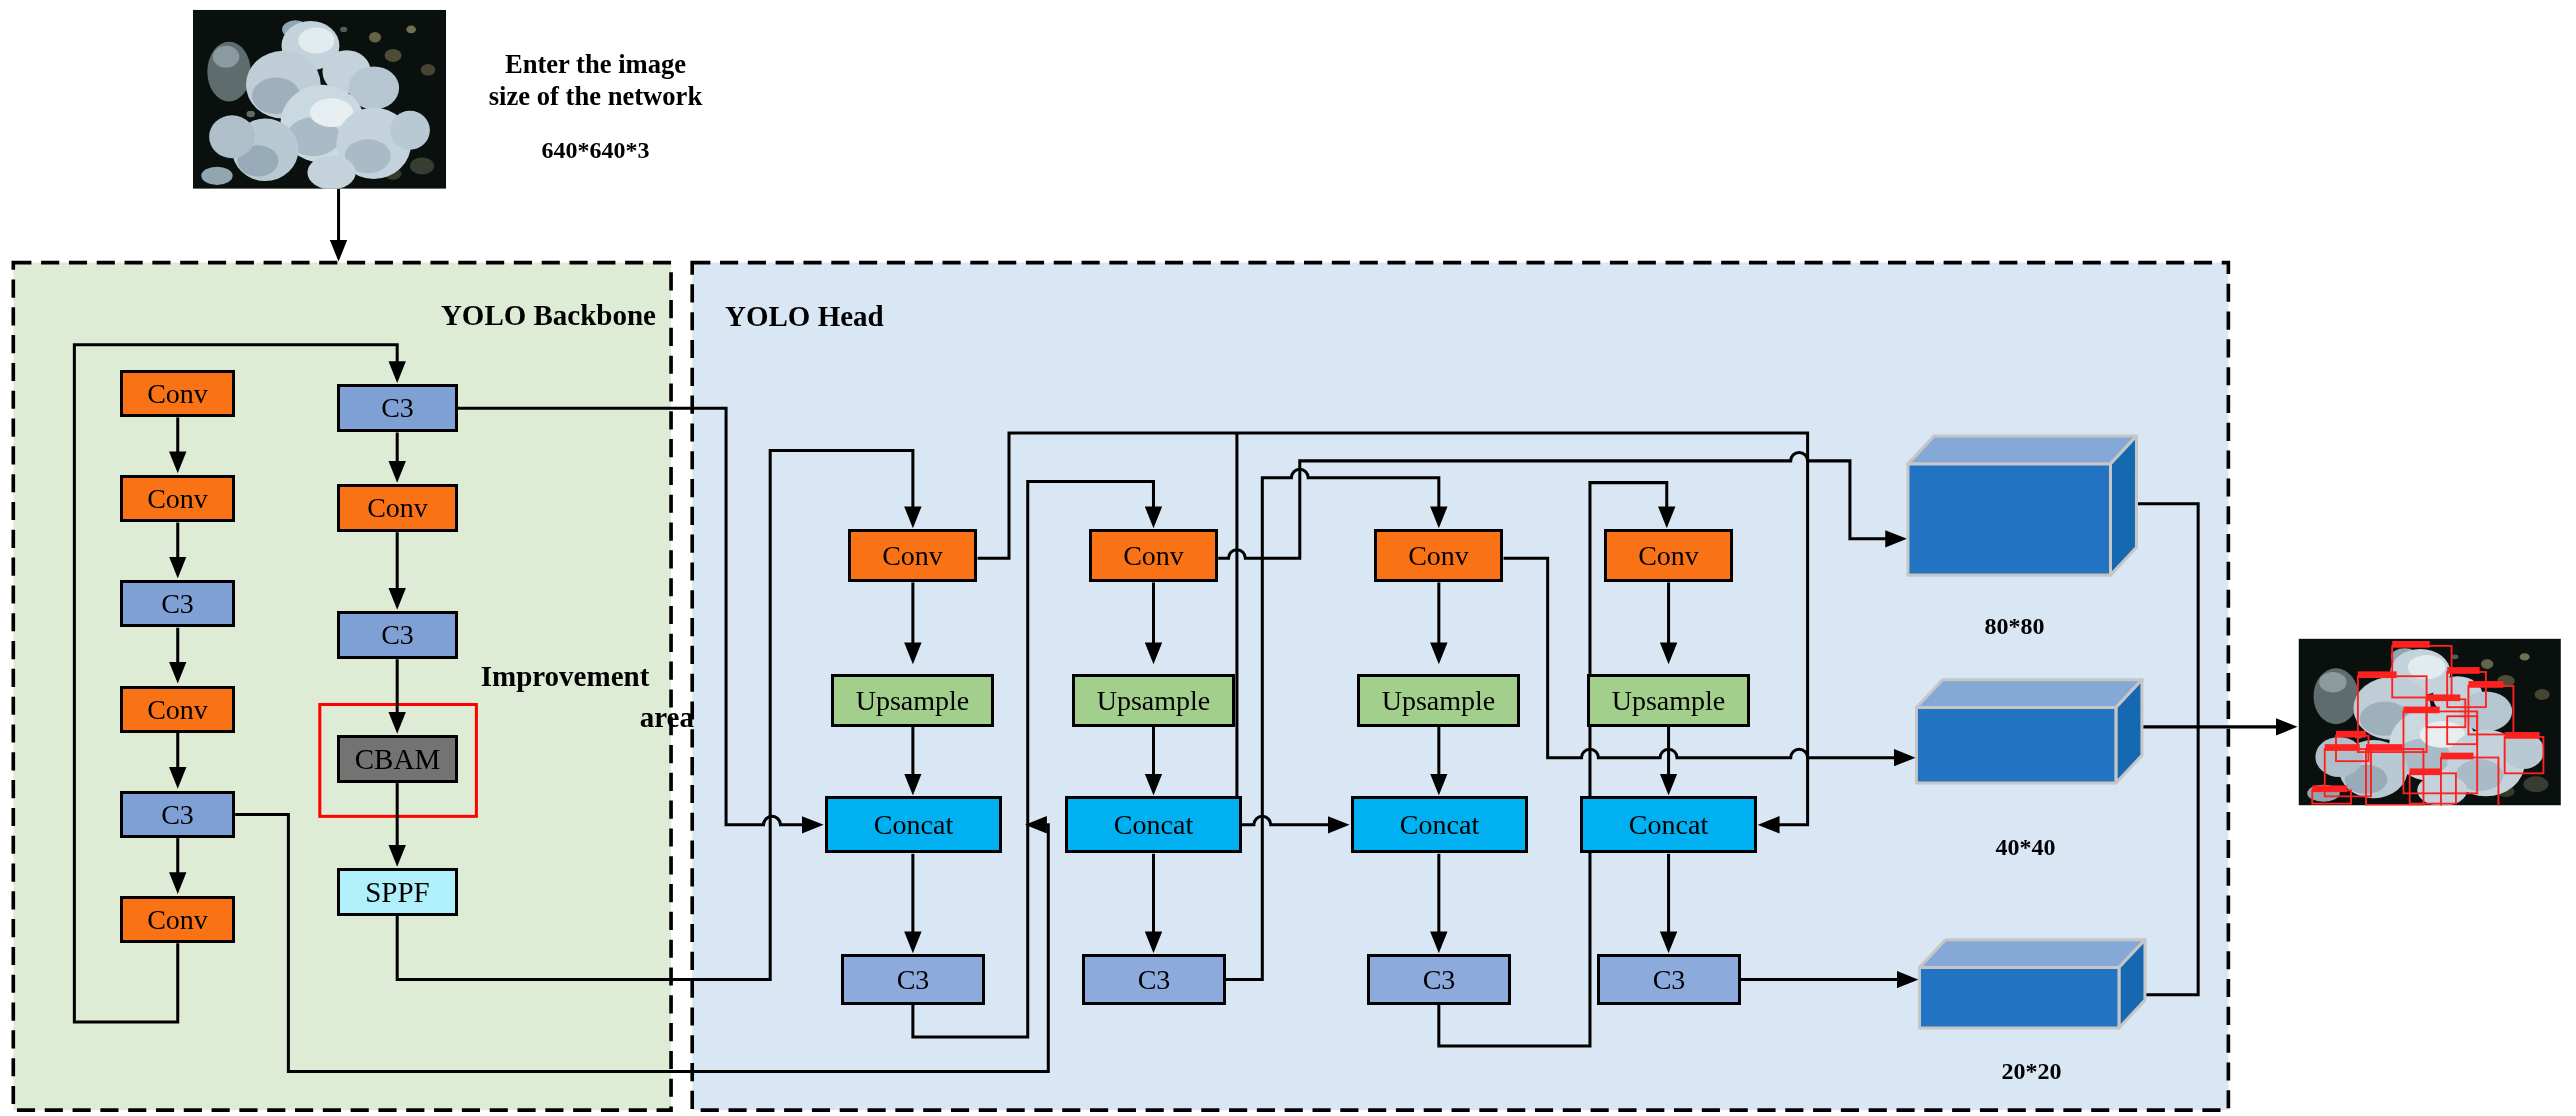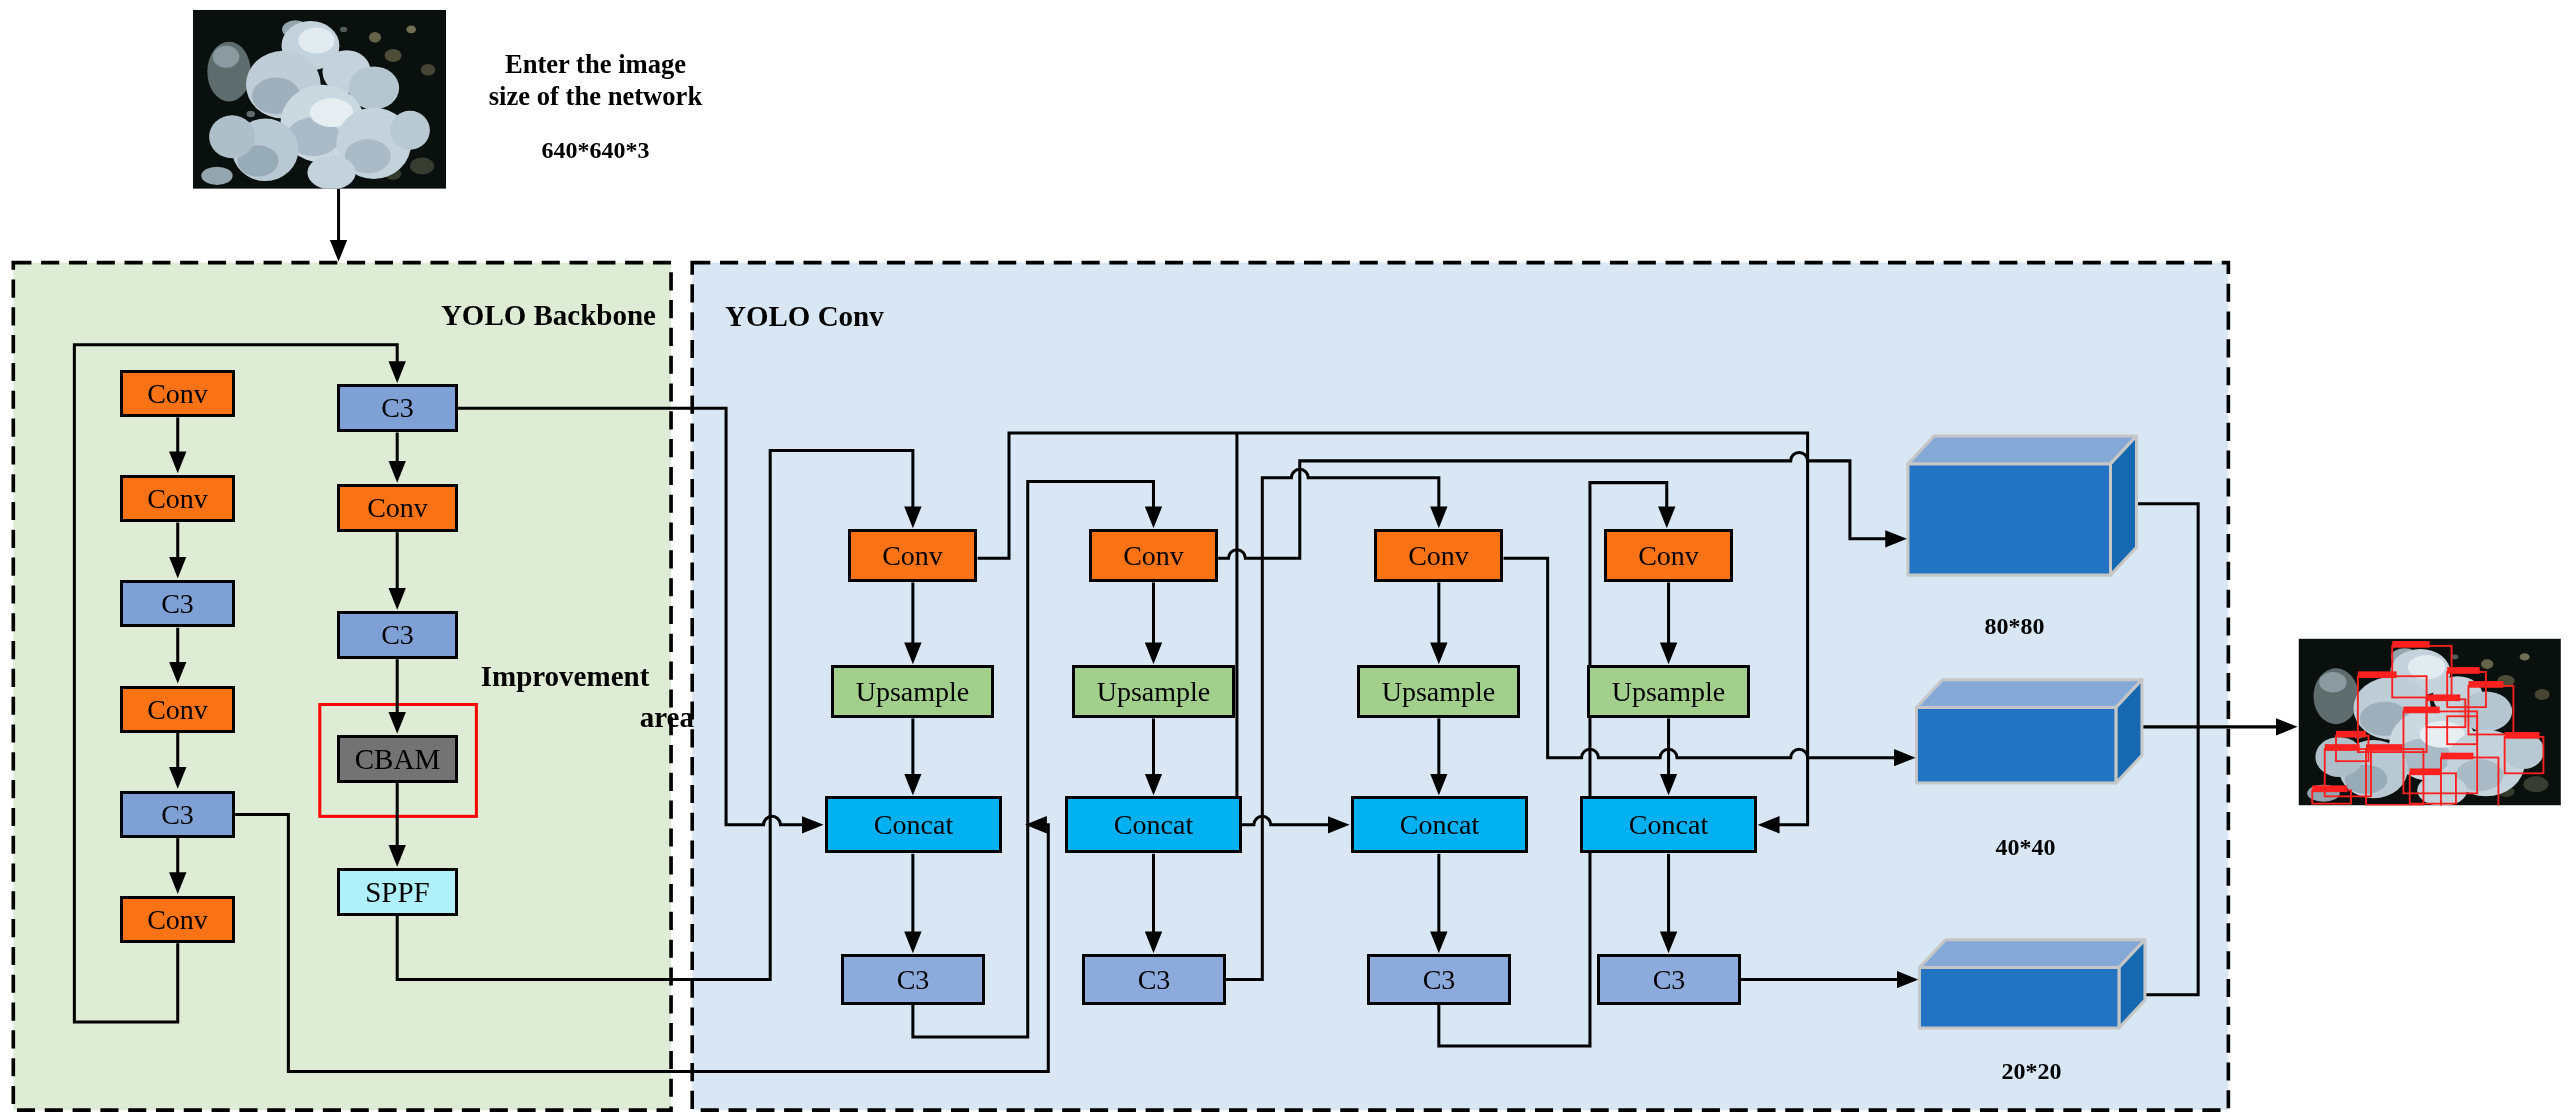--- a/index.html
+++ b/index.html
@@ -6,21 +6,21 @@
   .canvas{position:relative;width:2576px;height:1117px;background:#ffffff;overflow:hidden;
           font-family:"Liberation Serif","DejaVu Serif",serif;color:#000;}
   .layer{position:absolute;left:0;top:0;z-index:1;}
   .blk{position:absolute;display:flex;align-items:center;justify-content:center;
        border:3px solid #000;box-sizing:border-box;z-index:2;font-size:28px;line-height:1;}
   .conv{background:#f97316;}
   .c3b{background:#7FA0D4;}
   .c3h{background:#8CAADC;}
   .cbam{background:#737373;font-size:29px;}
   .sppf{background:#AFF0FA;font-size:29px;}
-  .ups{background:#A3CF8D;}
+  .ups{background:#A3CF8D;margin-top:9px;}
   .cat{background:#00B0F0;}
   .lbl{position:absolute;z-index:3;font-weight:bold;text-align:center;line-height:1.1;}
   .lleft{text-align:left;}
   .lright{text-align:right;}
   .f44{font-size:26.6px;} .f46{font-size:24px;} .f48{font-size:29px;} .f50{font-size:30px;}
 </style>
 </head>
 <body>
 
 <div class="canvas">
@@ -183,21 +183,21 @@
         <rect x="22" y="242" width="56" height="11"></rect>
       </g>
     </svg>
   </svg>
 
   <div class="lbl f44" style="left:411px;top:50px;width:369px;">Enter the image</div>
   <div class="lbl f44" style="left:411px;top:82px;width:369px;">size of the network</div>
   <div class="lbl f46" style="left:411px;top:137px;width:369px;">640*640*3</div>
 
   <div class="lbl lright f48" style="left:351px;top:300px;width:305px;">YOLO Backbone</div>
-  <div class="lbl lleft f48" style="left:725px;top:301px;width:314px;">YOLO Conv</div>
+  <div class="lbl lleft f48" style="left:725px;top:301px;width:314px;">YOLO Head</div>
 
   <div class="lbl f48" style="left:441px;top:661px;width:248px;">Improvement</div>
   <div class="lbl f48" style="left:446px;top:702px;width:248px;text-align:right;">area</div>
 
   <div class="blk conv" style="left:120px;top:370px;width:115px;height:47px;">Conv</div>
   <div class="blk conv" style="left:120px;top:475px;width:115px;height:47px;">Conv</div>
   <div class="blk c3b" style="left:120px;top:580px;width:115px;height:47px;">C3</div>
   <div class="blk conv" style="left:120px;top:686px;width:115px;height:47px;">Conv</div>
   <div class="blk c3b" style="left:120px;top:791px;width:115px;height:47px;">C3</div>
   <div class="blk conv" style="left:120px;top:896px;width:115px;height:47px;">Conv</div>

